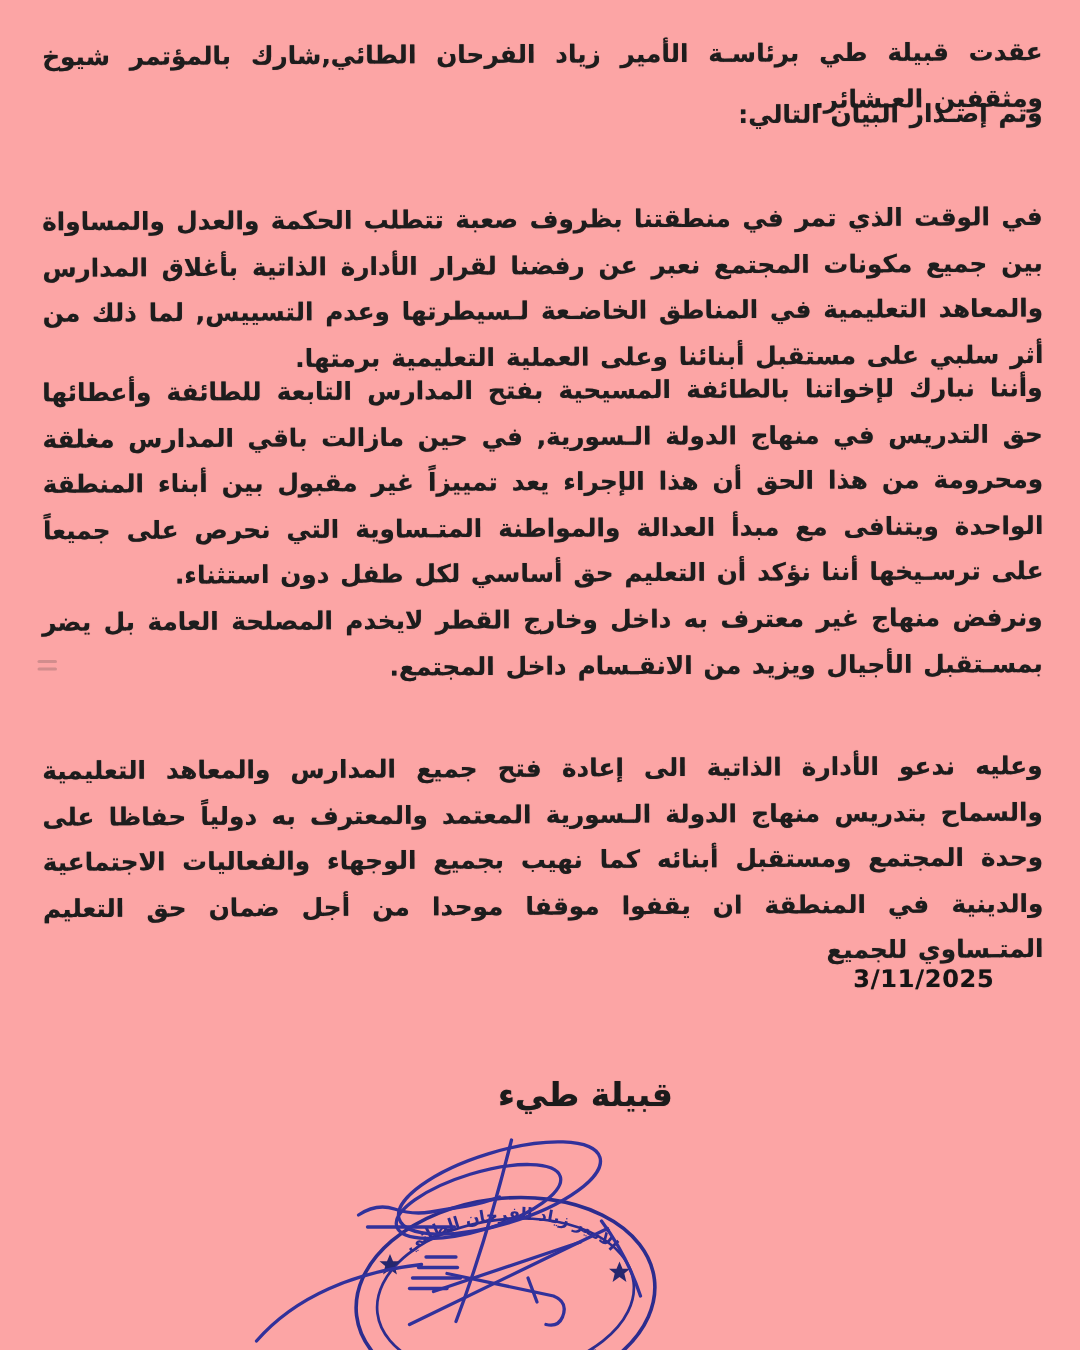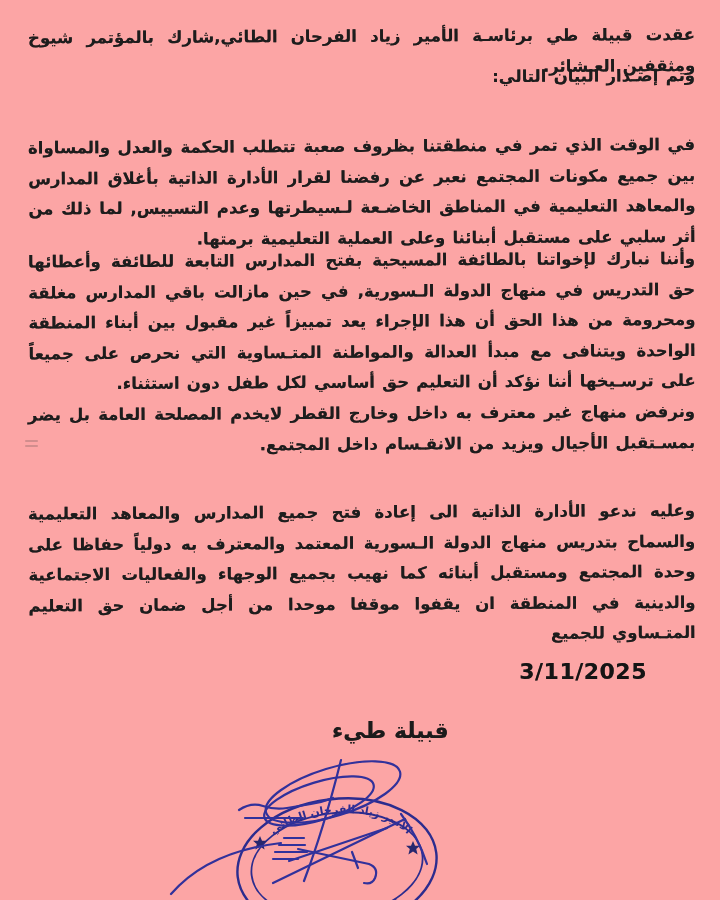--- a/index.html
+++ b/index.html
@@ -18,22 +18,22 @@
     text-shadow:0 0 .5px rgba(0,0,0,.55);
     transform:rotate(-.3deg);transform-origin:100% 0;
   }
   .intro-line{top:20px;}
   .lead-line{top:61px;text-align:right;}
   .para-1{top:130px;}
   .para-2{top:244px;}
   .para-3{top:397px;}
   .para-4{top:496px;}
   .date{
-    position:absolute;top:643px;right:57px;margin:16px;
-    direction:ltr;font-weight:bold;font-size:22px;color:#151515;
+    position:absolute;top:643px;right:57px;margin:0;
+    direction:ltr;font-weight:bold;font-size:16px;color:#151515;
     letter-spacing:.5px;text-shadow:0 0 .5px rgba(0,0,0,.5);
   }
   .signatory{
     position:absolute;top:718px;left:332px;margin:0;
     direction:rtl;font-weight:bold;font-size:22px;color:#1b1b1b;
     text-shadow:0 0 .5px rgba(0,0,0,.55);
   }
   .stamp-wrap{position:absolute;left:155px;top:742px;width:390px;height:158px;}
   .stamp-wrap svg{display:block;}
   .smudge{position:absolute;left:25px;top:440px;width:13px;height:8px;}

